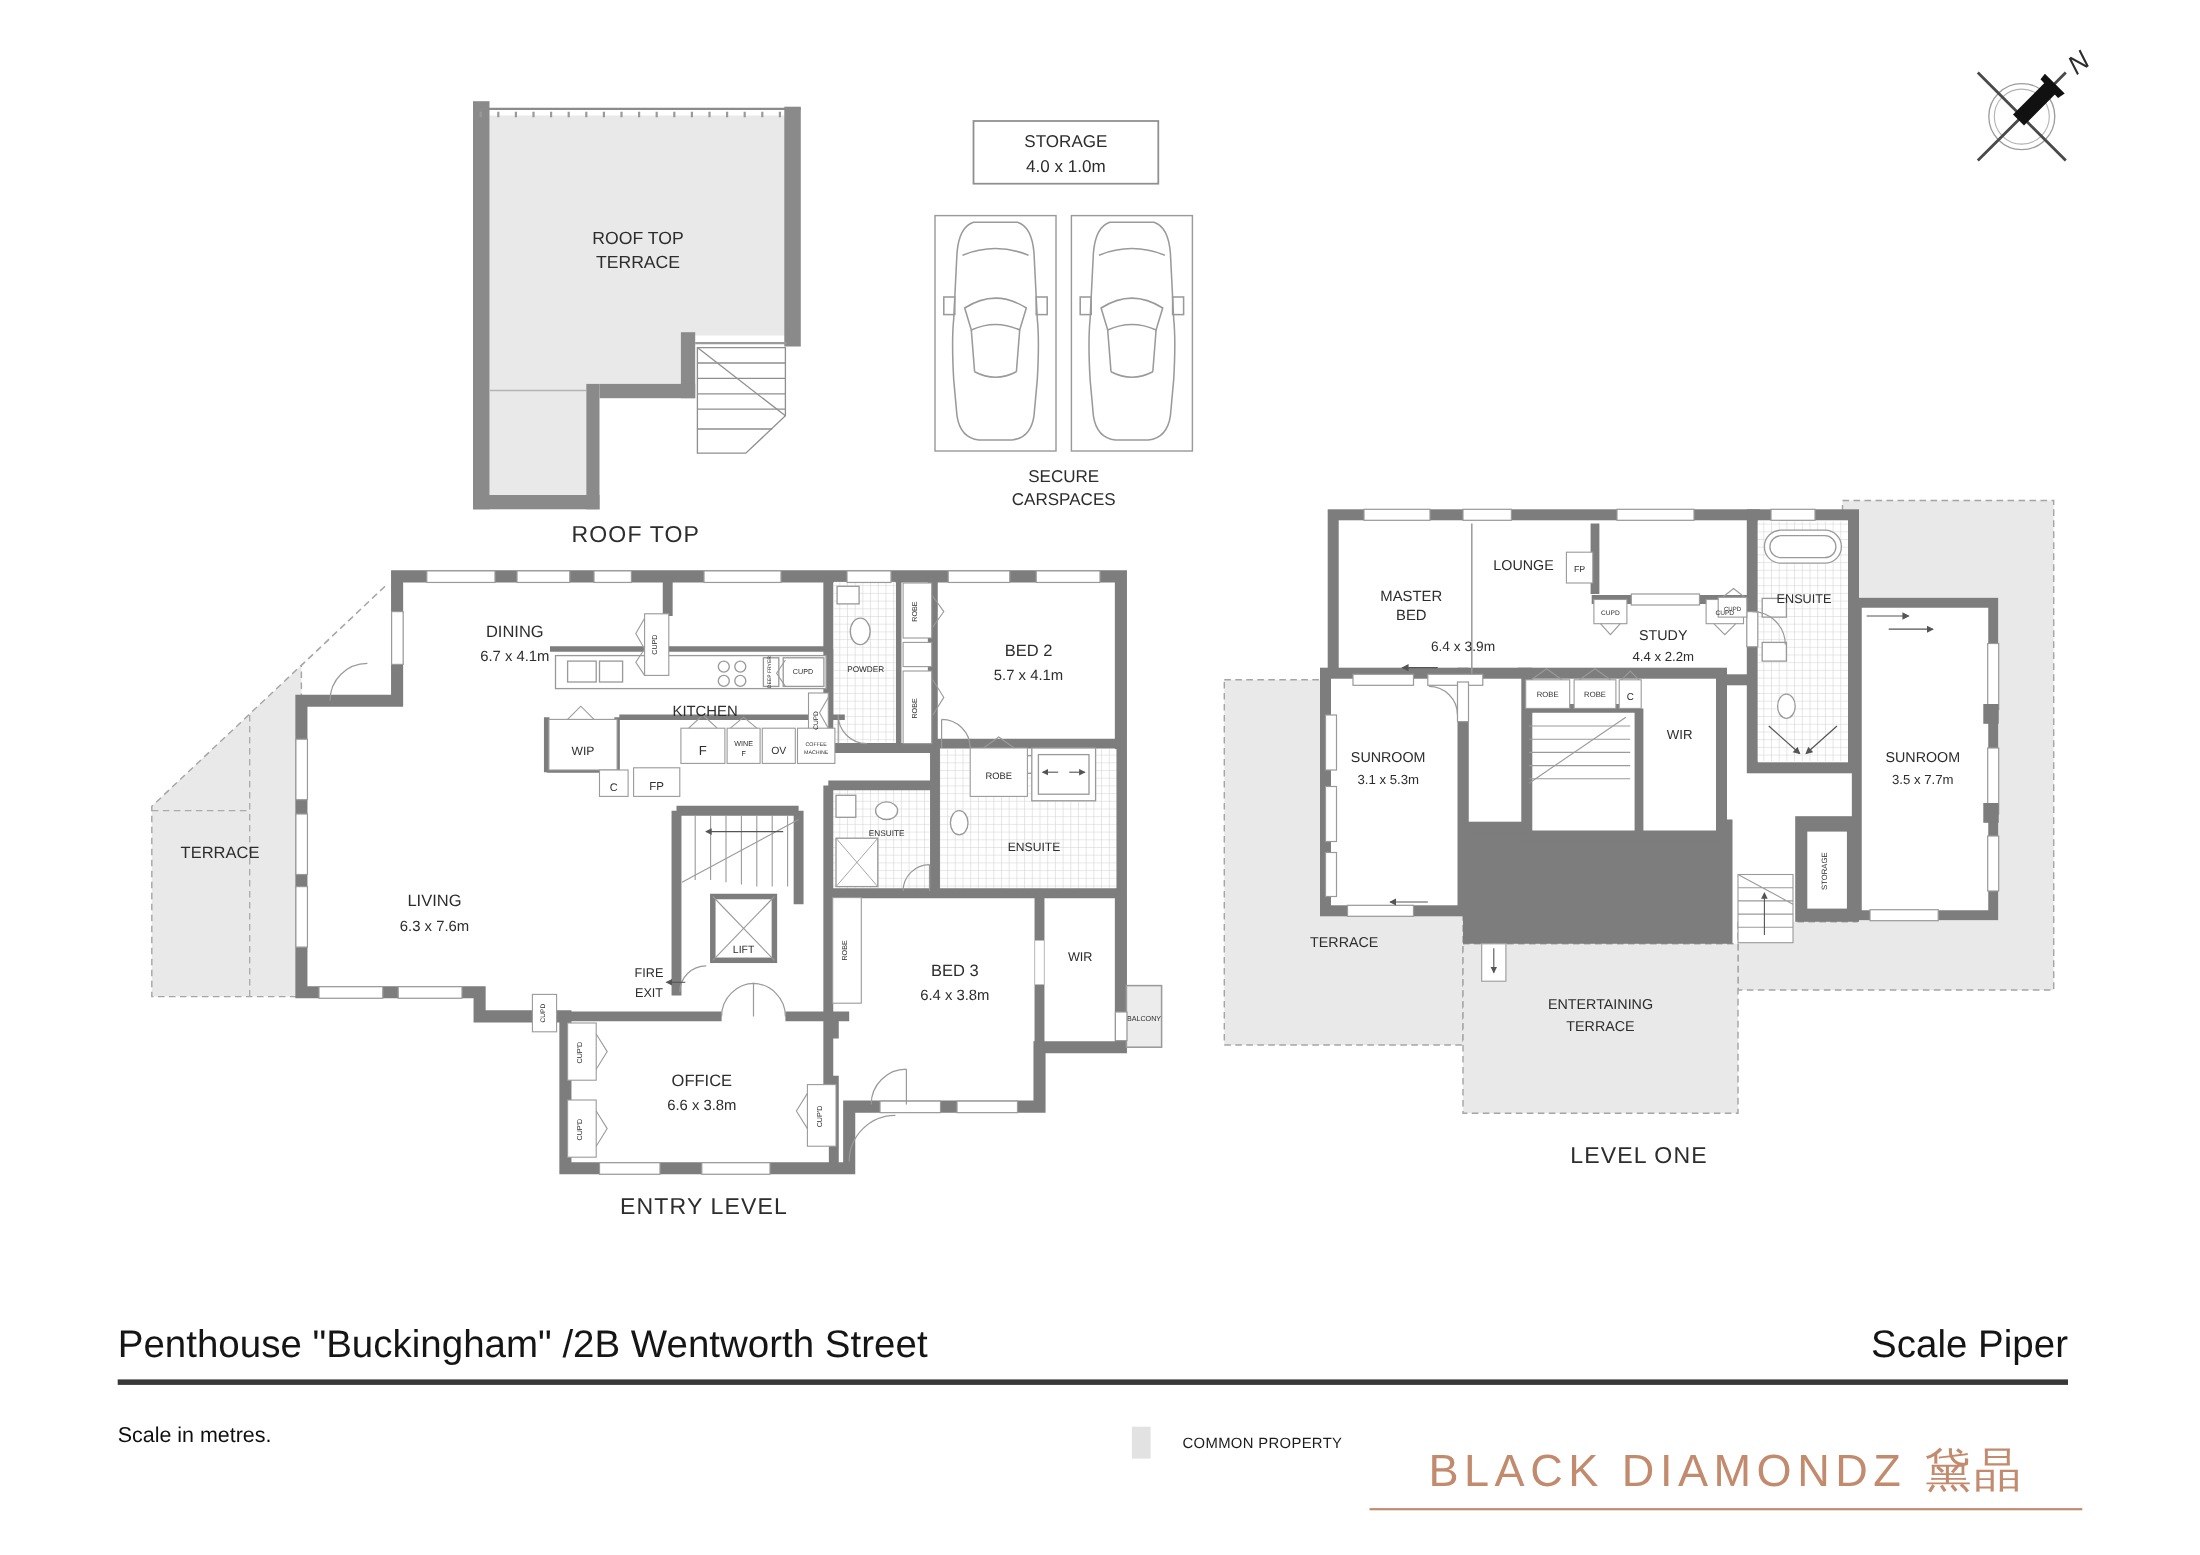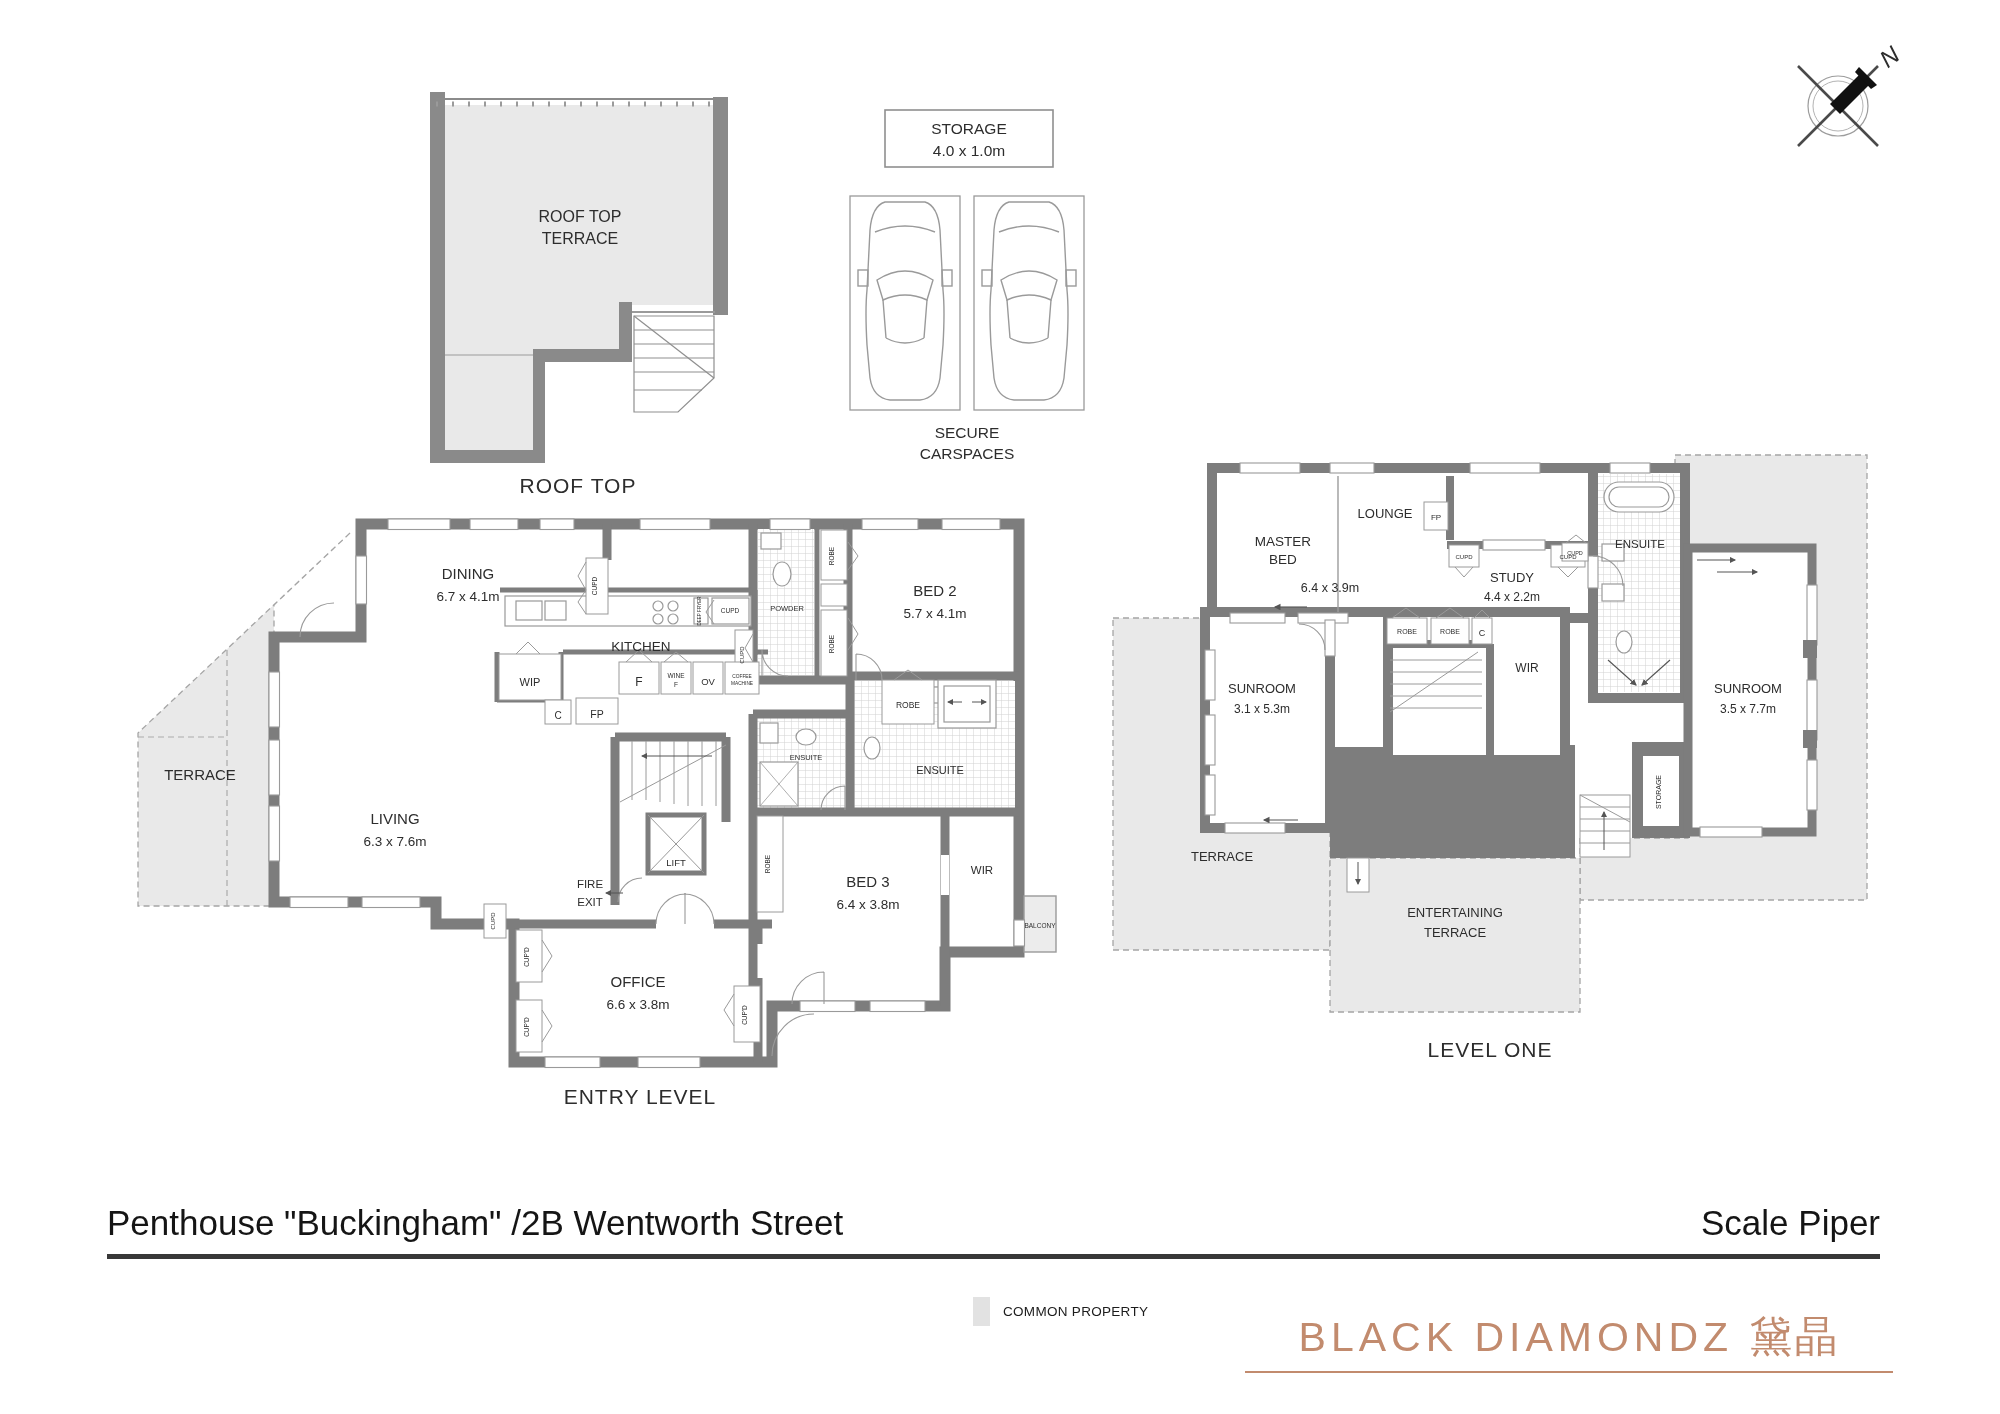--- a/index.html
+++ b/index.html
@@ -3,21 +3,21 @@
 <meta charset="utf-8">
 <style>
   html,body{margin:0;padding:0;background:#fff;}
   body{width:2000px;height:1414px;position:relative;font-family:"Liberation Sans",sans-serif;}
   #plan-svg{position:absolute;left:0;top:0;}
   #plan-svg text{font-family:"Liberation Sans",sans-serif;fill:#2d2d2d;}
   .footer{position:absolute;left:107px;top:1203px;width:1773px;}
   .title-row{display:flex;justify-content:space-between;align-items:flex-end;font-size:35px;color:#151515;}
   .rule{border-top:5px solid #383838;margin-top:11px;}
   .notes{margin-top:34px;font-size:19.5px;line-height:24px;color:#0f0f0f;}
-  .legend{position:absolute;left:929px;top:1297px;display:flex;align-items:center;gap:13px;padding-left:44px;}
+  .legend{position:absolute;left:985px;top:1297px;display:flex;align-items:center;gap:29px;padding-left:44px;}
   .legend-swatch{width:17px;height:29px;background:#e2e2e2;}
   .legend-label{font-size:13.5px;color:#1c1c1c;letter-spacing:.3px;}
   .logo{position:absolute;left:1245px;top:1308px;width:648px;text-align:center;color:#c28b6e;}
   .logo-brand{font-size:41px;letter-spacing:5px;white-space:nowrap;}
   .logo-brand .cjk{font-size:43px;letter-spacing:2px;}
   .logo-rule{border-top:2px solid #c28b6e;margin:5px 0 9px;}
   .logo-tagline{font-size:19px;letter-spacing:16px;white-space:nowrap;margin-left:8px;}
 </style>
 </head>
 <body>
@@ -356,20 +356,21 @@
   </g>
 </svg>
 
 <div class="footer">
   <div class="title-row">
     <span>Penthouse "Buckingham" /2B Wentworth Street</span>
     <span>Scale Piper</span>
   </div>
   <div class="rule"></div>
   <div class="notes">
+    <div>Scale in metres.</div>
   </div>
 </div>
 
 <div class="legend">
   <div class="legend-swatch"></div>
   <div class="legend-label">COMMON PROPERTY</div>
 </div>
 
 <div class="logo">
   <div class="logo-brand">

